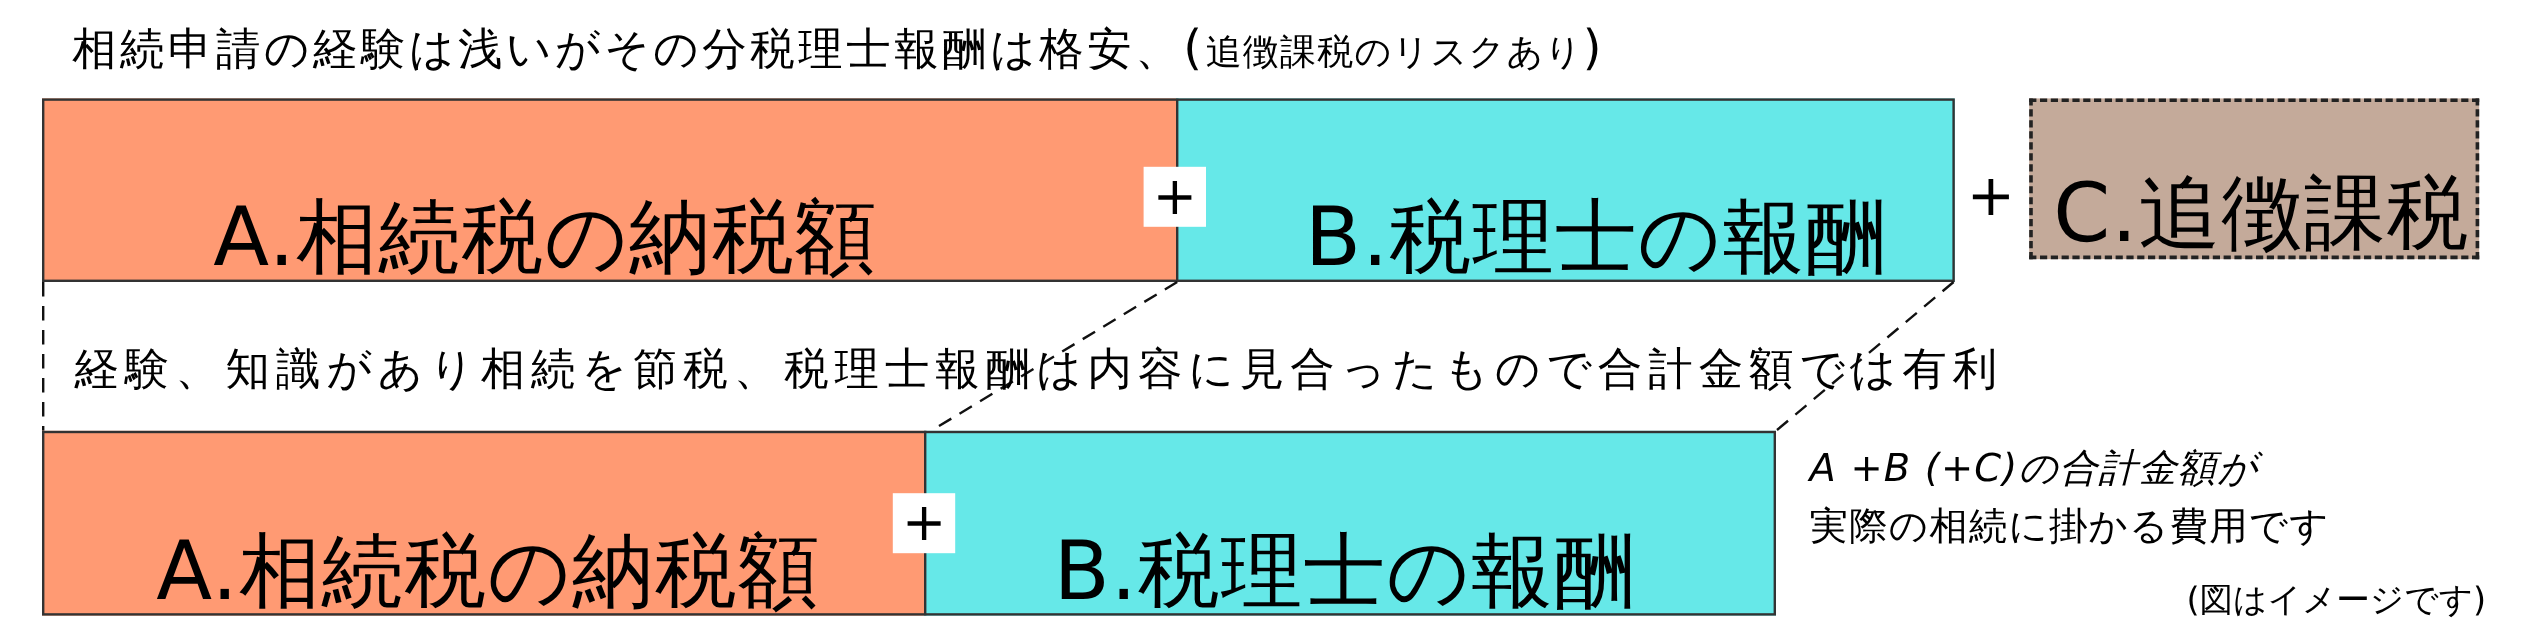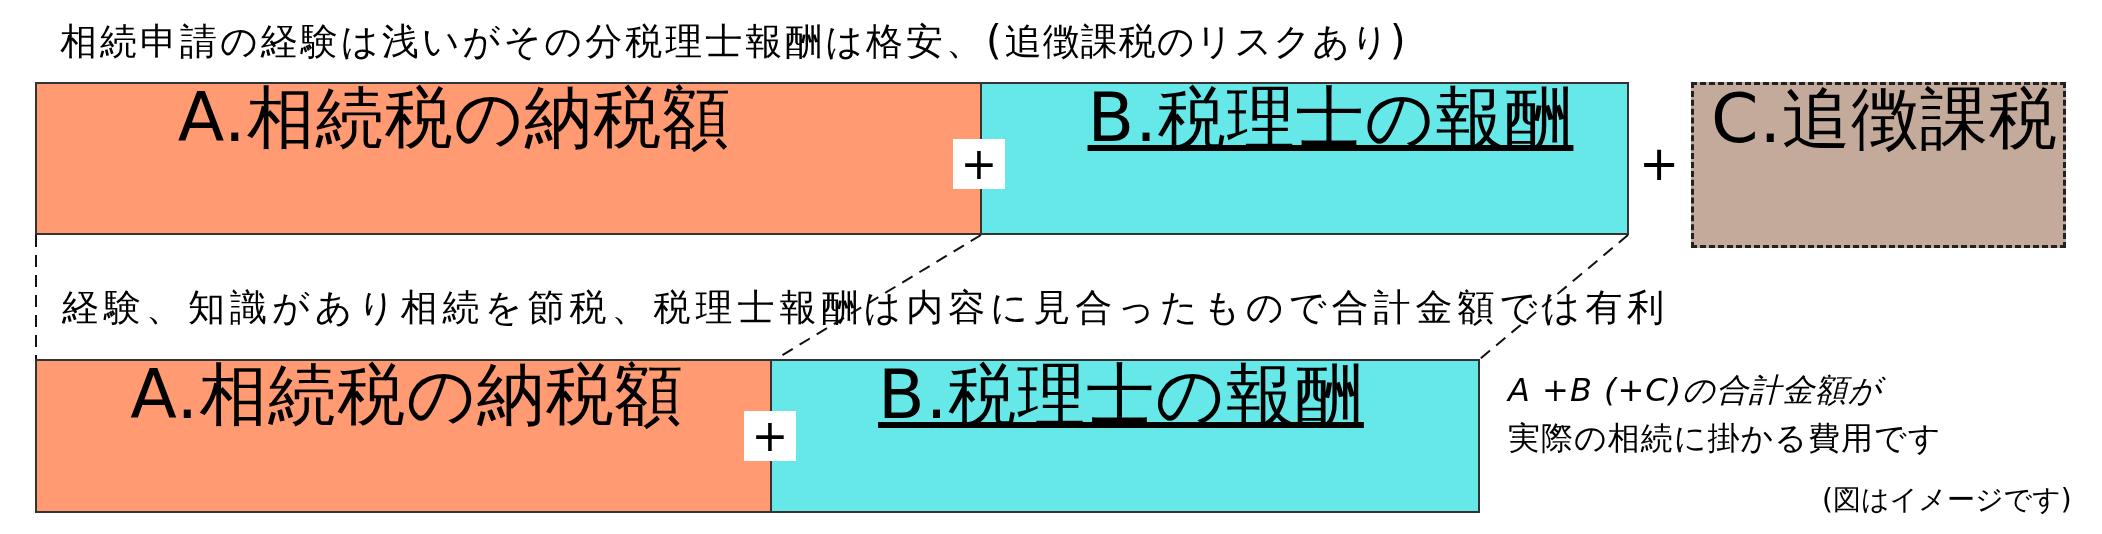--- a/index.html
+++ b/index.html
@@ -1,29 +1,29 @@
 <!DOCTYPE html>
 <html><head>
 <meta charset="utf-8">
 <style>
   html, body { margin: 0; padding: 0; background: #ffffff; }
   body { width: 2102px; height: 534px; position: relative; overflow: hidden;
          font-family: "DejaVu Sans", "Liberation Sans", sans-serif; color: #000; }
-  .box { position: absolute; box-sizing: border-box; display: flex; align-items: flex-start;
+  .box { position: absolute; box-sizing: border-box; display: flex; align-items: flex-end;
          justify-content: center; white-space: nowrap; padding-left: 12px; }
   .box-a { background: #FF9A73; border: 2px solid #333; }
-  .box-b { background: #66E8E8; border: 2px solid #333; text-decoration: underline; }
+  .box-b { background: #66E8E8; border: 2px solid #333; }
   .box-c { background: #C4AA9A; border: 3px dashed #222; }
   .big { font-size: 68px; letter-spacing: 1px; line-height: 1; }
   .plus-tile { position: absolute; background: #fff; display: flex; align-items: center;
                justify-content: center; font-size: 44px; line-height: 1; }
   .plus-free { position: absolute; font-size: 48px; line-height: 1; display:flex; align-items:center; justify-content:center; }
   .caption { position: absolute; white-space: nowrap; line-height: 1; }
   .cap-top { left: 60px; top: 20px; font-size: 37px; letter-spacing: 3px; }
-  .cap-top .small { font-size: 37px; letter-spacing: 1px; margin-top: 17px; }
+  .cap-top .small { font-size: 30px; letter-spacing: 1px; margin-top: 17px; }
   .cap-top .paren { font-size: 40px; }
   .cap-mid { left: 62px; top: 289px; font-size: 37px; letter-spacing: 5px; }
   .note { position: absolute; white-space: nowrap; line-height: 1; }
   .note1 { left: 1508px; top: 374px; font-size: 32px; letter-spacing: 1px; font-style: italic; }
   .note2 { left: 1508px; top: 422px; font-size: 32px; letter-spacing: 1px; }
   .note3 { left: 1822px; top: 486px; font-size: 28px; }
   svg.lines { position: absolute; left: 0; top: 0; }
 </style>
 </head>
 <body>
@@ -37,21 +37,21 @@
 </div>
 <div class="box box-b" style="left:980px; top:82px; width:649px; height:153px;">
   <span class="big" style="margin-left:40px;">B.税理士の報酬</span>
 </div>
 <div class="plus-tile" style="left:953px; top:139px; width:52px; height:50px;">
   <span>+</span>
 </div>
 <div class="plus-free" style="left:1636px; top:138px; width:46px; height:50px;">
   <span>+</span>
 </div>
-<div class="box box-c" style="left:1691px; top:82px; width:375px; height:166px;">
+<div class="box box-c" style="left:1691px; top:82px; width:375px; height:134px;">
   <span class="big">C.追徴課税</span>
 </div>
 
 <svg class="lines" width="2102" height="534">
   <line x1="36" y1="235" x2="36" y2="359" stroke="#111" stroke-width="2" stroke-dasharray="12,8"></line>
   <line x1="981" y1="235" x2="776" y2="359" stroke="#111" stroke-width="2" stroke-dasharray="12,8"></line>
   <line x1="1628" y1="235" x2="1480" y2="359" stroke="#111" stroke-width="2" stroke-dasharray="12,8"></line>
 </svg>
 
 <div class="caption cap-mid">経験、知識があり相続を節税、税理士報酬は内容に見合ったもので合計金額では有利</div>

